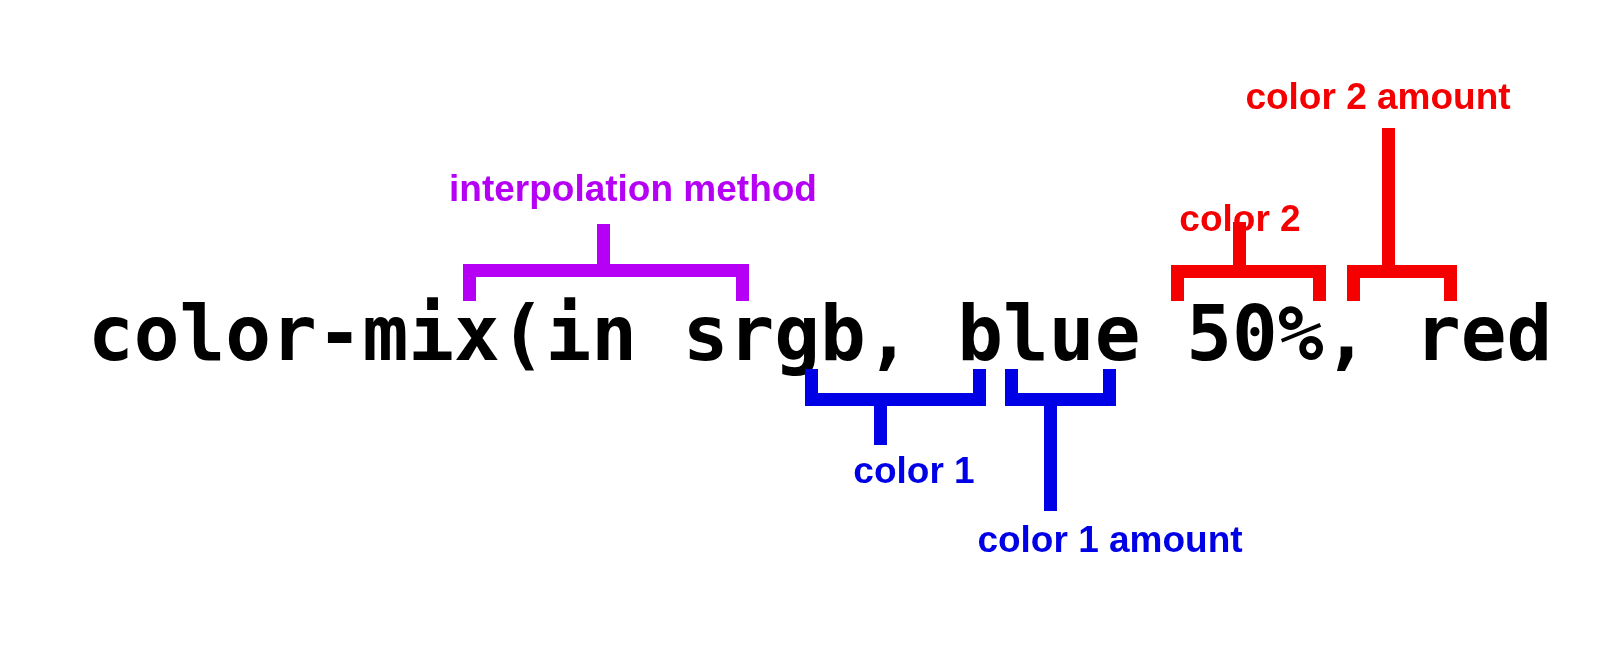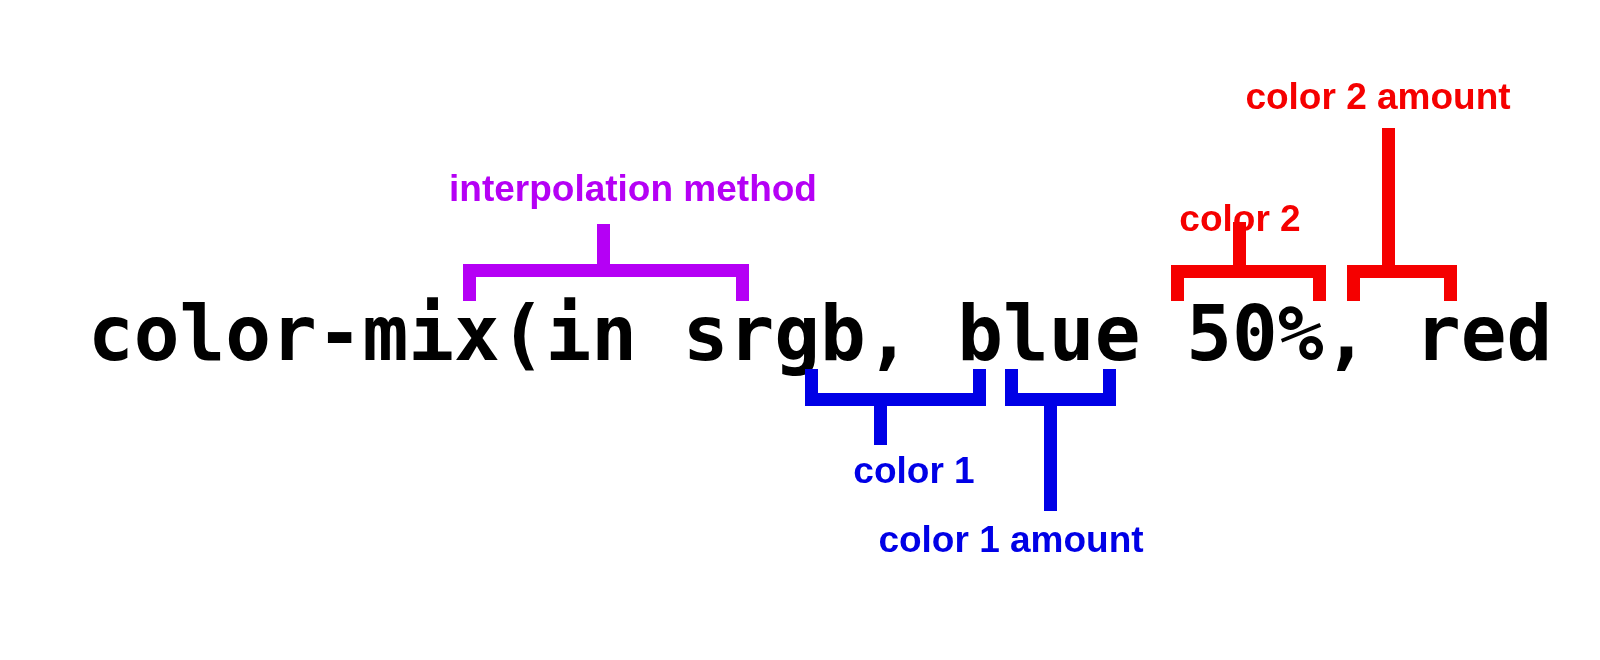--- a/index.html
+++ b/index.html
@@ -97,15 +97,15 @@
   <div class="bracket purple up" style="left:463px; top:264px; width:286px; height:37px; border-width:13px;"></div>
 
   <div class="code-line"><span>color-mix(in srgb, blue 50%, red 50%)</span></div>
 
   <div class="bracket blue down" style="left:805px; top:369px; width:181px; height:37px; border-width:13px;"></div>
   <div class="stem blue" style="left:874px; top:405px; width:13px; height:40px;"></div>
   <div class="label blue" style="left:888px; top:452px;margin-left:26px;">color 1</div>
 
   <div class="bracket blue down" style="left:1005px; top:369px; width:111px; height:37px; border-width:13px;"></div>
   <div class="stem blue" style="left:1044px; top:405px; width:13px; height:106px;"></div>
-  <div class="label blue" style="left:1011px; top:521px;">color 1 amount</div>
+  <div class="label blue" style="left:1110px; top:521px;">color 1 amount</div>
 
 </div>
 
 </body></html>

